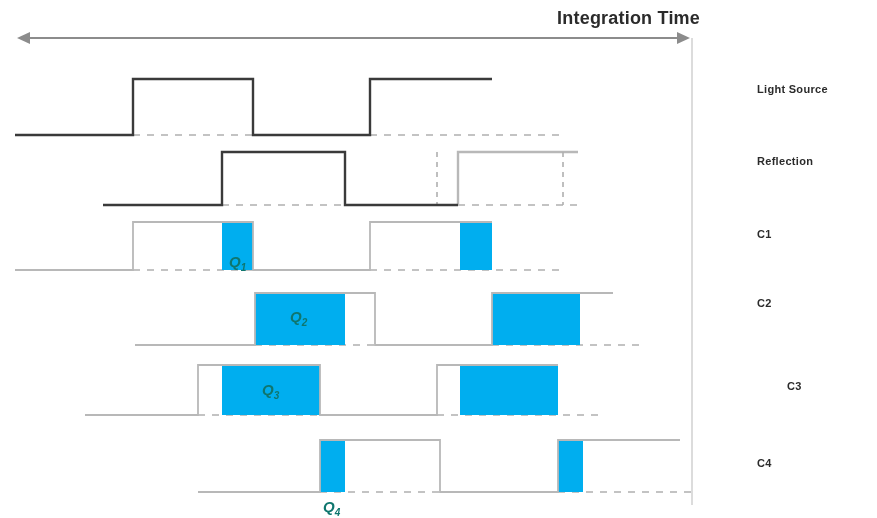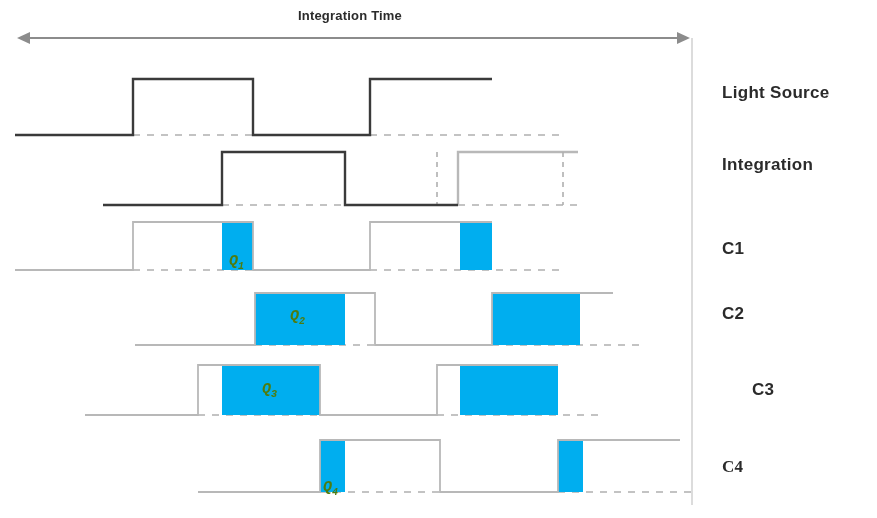--- a/index.html
+++ b/index.html
@@ -21,42 +21,43 @@
     position: absolute;
     left: 0;
     top: 0;
     width: 877px;
     height: 518px;
   }
   .row-label {
     position: absolute;
     font-family: "Liberation Sans", sans-serif;
     font-weight: bold;
-    font-size: 17px;
+    font-size: 11px;
     color: #2b2b2b;
     letter-spacing: 0.3px;
     white-space: nowrap;
+    margin-left: 35px;
   }
   .title-text {
     position: absolute;
     font-family: "Liberation Sans", sans-serif;
     font-weight: bold;
-    font-size: 13px;
+    font-size: 18px;
     color: #2b2b2b;
     letter-spacing: 0.2px;
     white-space: nowrap;
-    text-align: center;
+    text-align: right;
   }
   .charge-label {
     position: absolute;
-    font-family: Liberation Mono, monospace;
+    font-family: Liberation Sans, sans-serif;
     font-weight: bold;
     font-style: italic;
     font-size: 15px;
-    color: #4d7c0f;
+    color: #0f766e;
     white-space: nowrap;
     pointer-events: none;
   }
   .charge-label sub {
     font-size: 10px;
     font-style: italic;
     font-weight: bold;
   }
 </style>
 </head>
@@ -111,24 +112,24 @@
         <rect x="320" y="440" width="25" height="52" fill="#00AEEF"></rect>
         <rect x="558" y="440" width="25" height="52" fill="#00AEEF"></rect>
         <path d="M 198 492 L 320 492 L 320 440 L 440 440 L 440 492 L 558 492 L 558 440 L 680 440 " fill="none" stroke="#b8b8b8" stroke-width="1.8" stroke-linejoin="miter" stroke-linecap="butt"></path>
       </g>
     </svg>
 
   <div class="title-text" id="title-el" style="left:0px; top:8px; width:700px;">Integration Time</div>
 
   <div id="overlay-labels">
       <div class="row-label" style="left: 722px; top: 83px;">Light Source</div>
-      <div class="row-label" style="left: 722px; top: 155px;">Integration</div>
-      <div class="row-label" style="left: 722px; top: 239px;">C1</div>
+      <div class="row-label" style="left: 722px; top: 155px;">Reflection</div>
+      <div class="row-label" style="left: 722px; top: 228px;">C1</div>
       <div class="charge-label" style="left: 229px; top: 253px;">Q<sub>1</sub></div>
-      <div class="row-label" style="left: 722px; top: 304px;">C2</div>
+      <div class="row-label" style="left: 722px; top: 297px;">C2</div>
       <div class="charge-label" style="left: 290px; top: 308px;">Q<sub>2</sub></div>
       <div class="row-label" style="left: 752px; top: 380px;">C3</div>
       <div class="charge-label" style="left: 262px; top: 381px;">Q<sub>3</sub></div>
-      <div class="row-label" style="left: 722px; top: 457px; font-family: Liberation Serif, serif;">C4</div>
-      <div class="charge-label" style="left: 323px; top: 479px; text-align: center;">Q<sub>4</sub></div>
+      <div class="row-label" style="left: 722px; top: 457px;">C4</div>
+      <div class="charge-label" style="left: 323px; top: 498px; text-align: center;">Q<sub>4</sub></div>
     </div>
 
 </div>
 
 </body></html>

